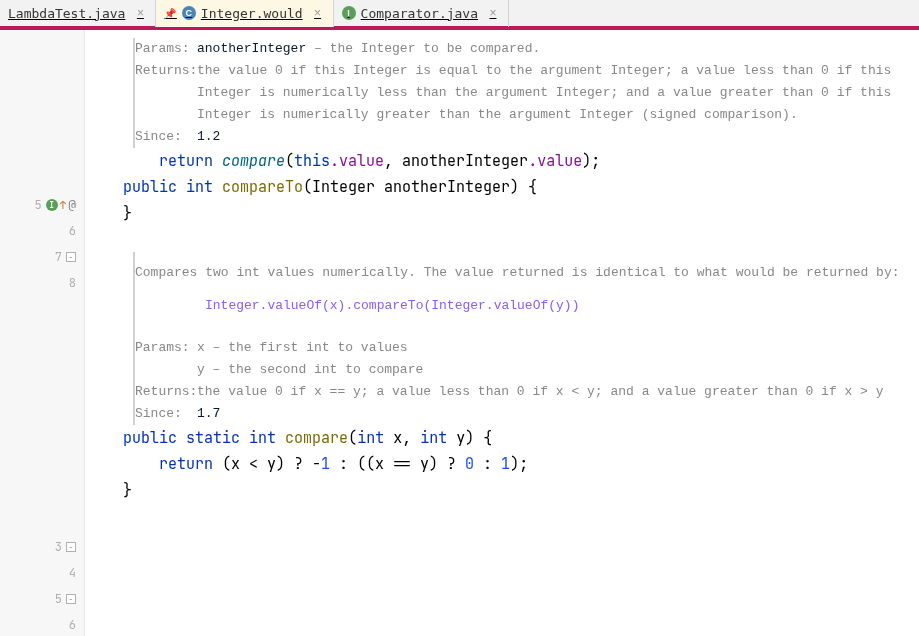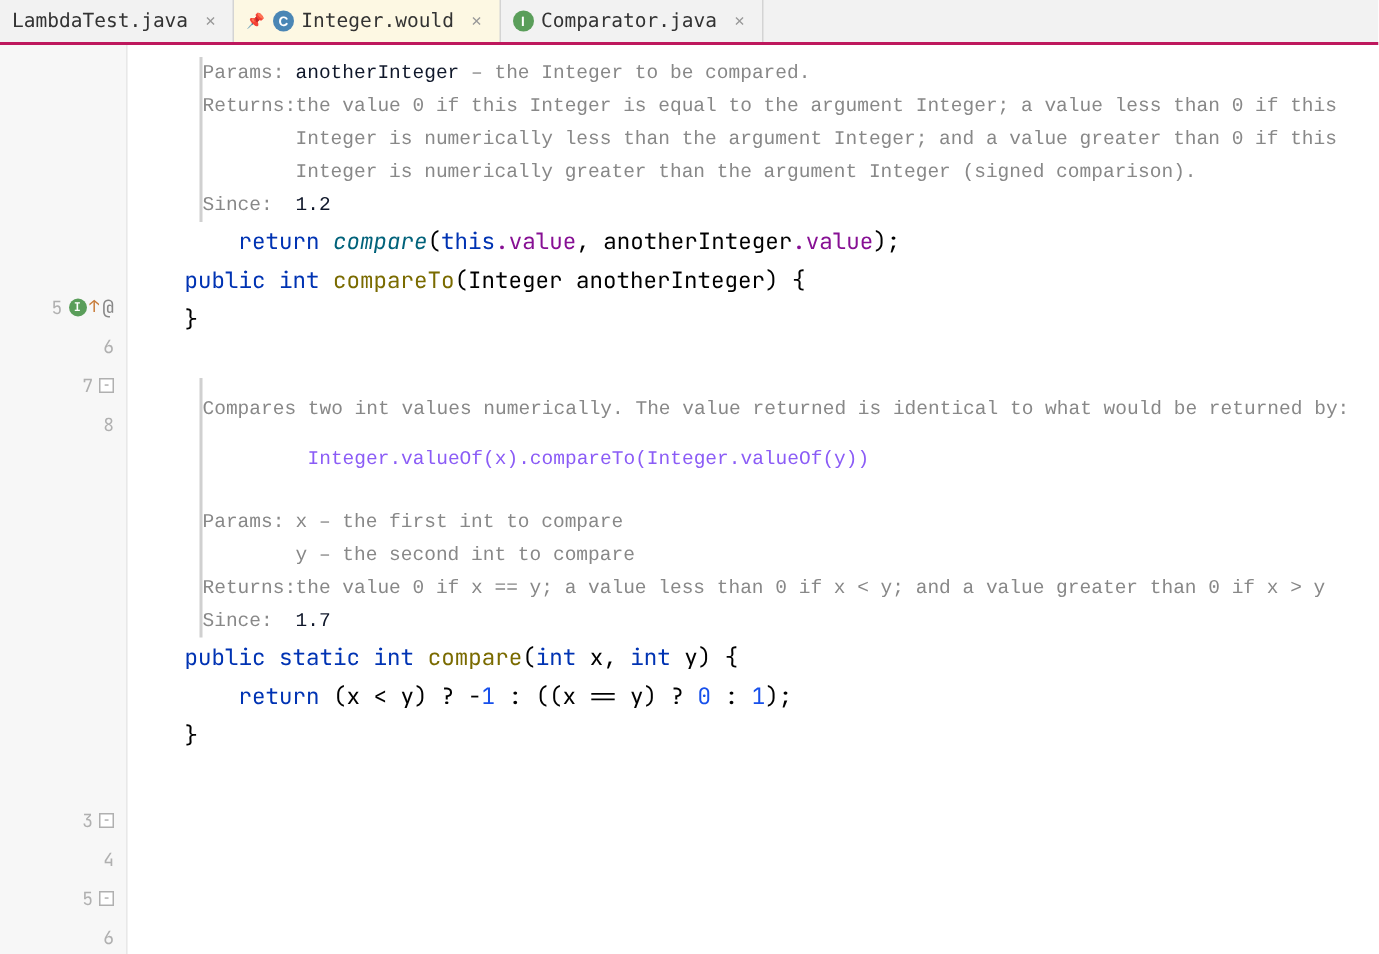--- a/index.html
+++ b/index.html
@@ -8,22 +8,23 @@
       font-size: 13px;
       background: #ffffff;
       width: 919px;
       height: 636px;
       overflow: hidden;
     }
     .tab-bar {
       display: flex;
       height: 30px;
       background: #f2f2f2;
-      border-bottom: 2px solid #be185d;
-      align-items: center;
+      border-bottom: 4px solid #be185d;
+      align-items: center;
+      text-decoration: underline;
     }
     .tab {
       display: flex;
       align-items: center;
       padding: 0 8px;
       height: 28px;
       border-right: 1px solid #d4d4d4;
       cursor: pointer;
       gap: 5px;
     }
@@ -244,21 +245,21 @@
 
     <div class="javadoc-block">
       <div class="doc-spacer"></div>
       <div class="jd-content">Compares two int values numerically. The value returned is identical to what would be returned by:</div>
       <div class="doc-spacer"></div>
       <div class="doc-code-line jd-code">Integer.valueOf(x).compareTo(Integer.valueOf(y))</div>
       <div class="doc-spacer"></div>
       <div class="doc-spacer"></div>
       <div class="javadoc-row">
         <span class="jd-label">Params:</span>
-        <span class="jd-content">x – the first int to compare</span>
+        <span class="jd-content">x – the first int to values</span>
       </div>
       <div class="javadoc-row">
         <span class="jd-label">&nbsp;</span>
         <span class="jd-content">y – the second int to compare</span>
       </div>
       <div class="javadoc-row">
         <span class="jd-label">Returns:</span>
         <span class="jd-content">the value 0 if x == y; a value less than 0 if x &lt; y; and a value greater than 0 if x &gt; y</span>
       </div>
       <div class="javadoc-row">

